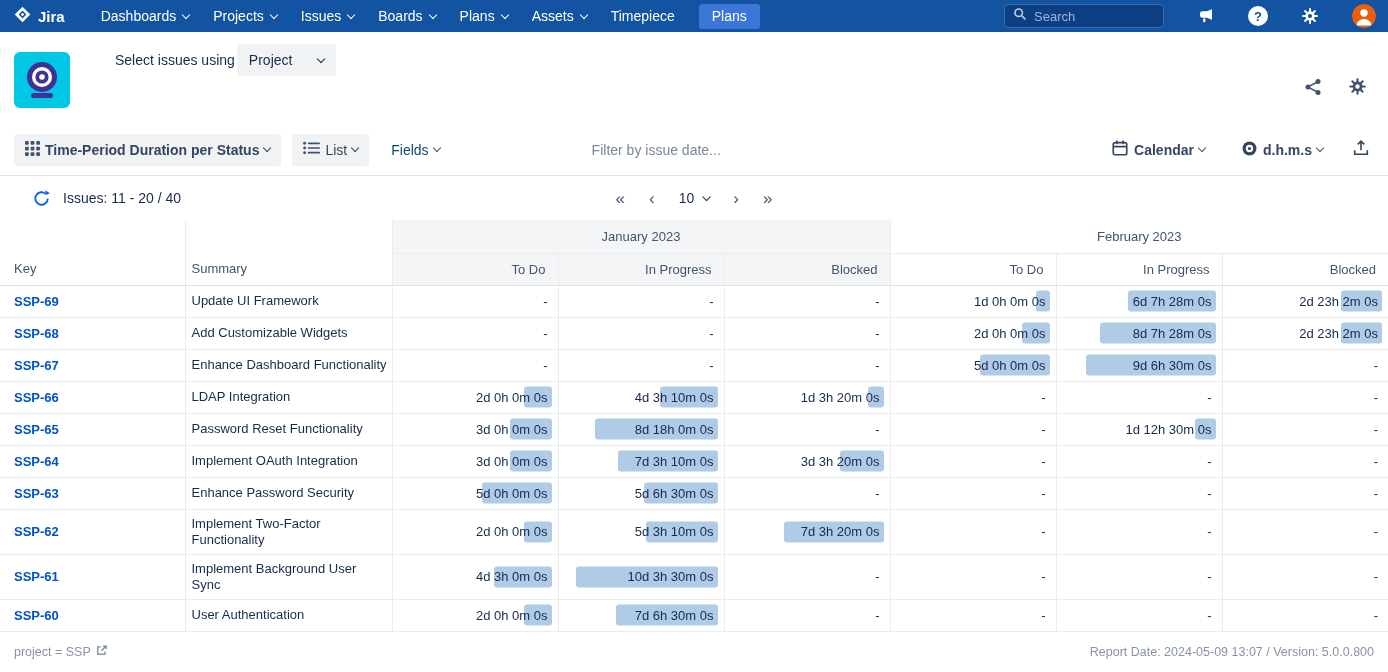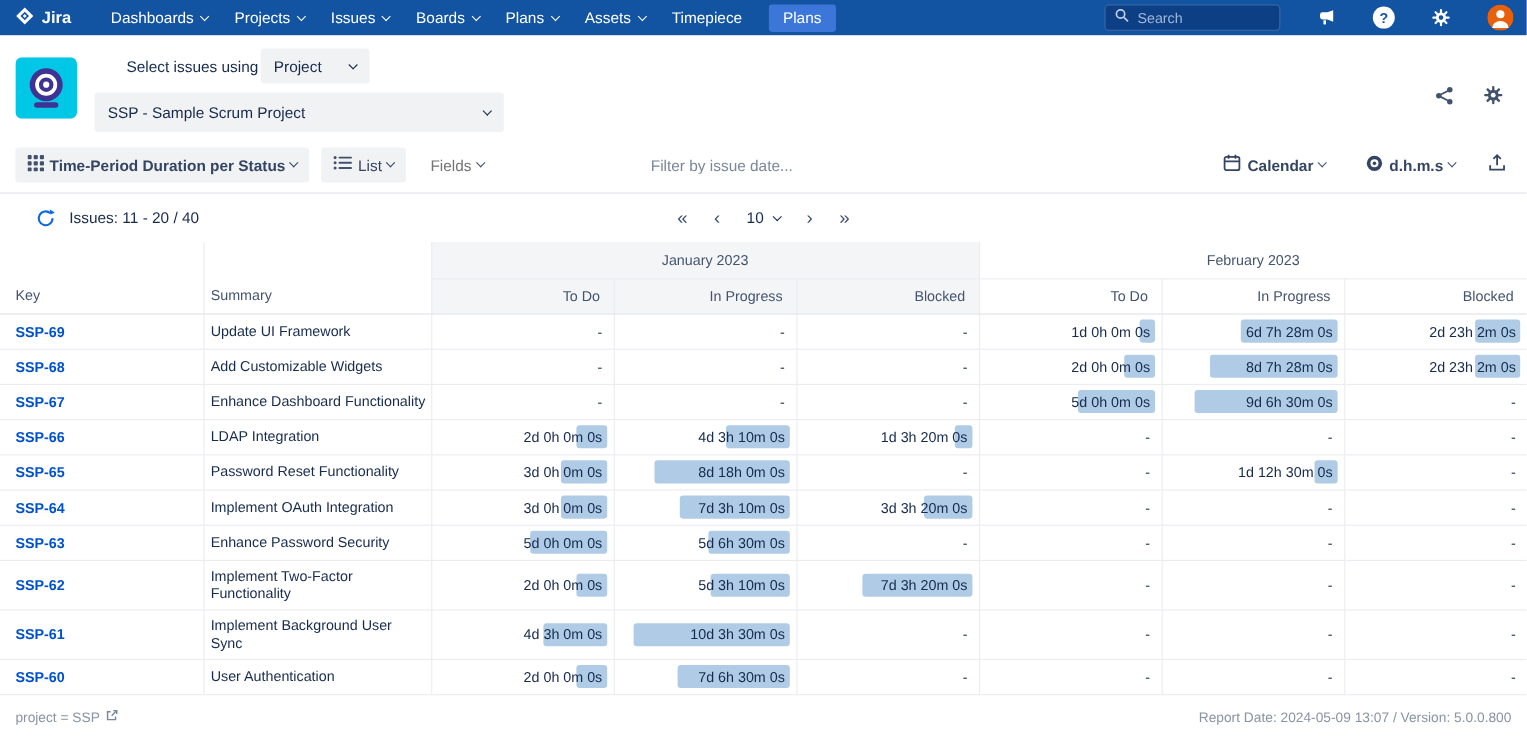--- a/index.html
+++ b/index.html
@@ -169,24 +169,20 @@
     </svg>
   </div>
   <div class="selectors">
     <div class="sel-row1">
       <span class="sel-label">Select issues using</span>
       <button class="subtle-select">
         <span>Project</span>
         <span class="chev"></span>
       </button>
     </div>
-    <button class="subtle-select project-select">
-      <span>SSP - Sample Scrum Project</span>
-      <span class="chev"></span>
-    </button>
   </div>
   <div class="header-actions">
     <span class="nav-icon" style="color:#42526E;">
       <svg width="20" height="20" viewBox="0 0 20 20" fill="currentColor">
         <circle cx="15" cy="4.5" r="2.5"></circle>
           <circle cx="5" cy="10" r="2.5"></circle>
           <circle cx="15" cy="15.5" r="2.5"></circle>
         <path d="M6.8 8.9l6.4-3.2M6.8 11.1l6.4 3.2" stroke="currentColor" stroke-width="1.6"></path>
       </svg>
     </span>
@@ -231,21 +227,21 @@
         <circle cx="1.7" cy="7" r="1.5"></circle>
           <rect x="5" y="6.1" width="13" height="1.8" rx="0.9"></rect>
         <circle cx="1.7" cy="12" r="1.5"></circle>
           <rect x="5" y="11.1" width="13" height="1.8" rx="0.9"></rect>
       </svg>
     </span>
     <span>List</span>
     <span class="chev"></span>
   </button>
   <button class="tb-btn">
-    <span style="color:#737373;text-align:right;">Fields</span>
+    <span style="color:#0c4a6e;text-align:right;">Fields</span>
     <span class="chev"></span>
   </button>
   <input class="filter-input" placeholder="Filter by issue date..." style="">
   <div class="tb-right">
     <button class="tb-btn">
       <span>
         <svg width="18" height="18" viewBox="0 0 20 20" fill="none" stroke="#344563" stroke-width="1.8">
           <rect x="2.5" y="4" width="15" height="13.5" rx="2"></rect>
           <path d="M2.5 8.5h15M6.5 1.8v4M13.5 1.8v4"></path>
         </svg>

